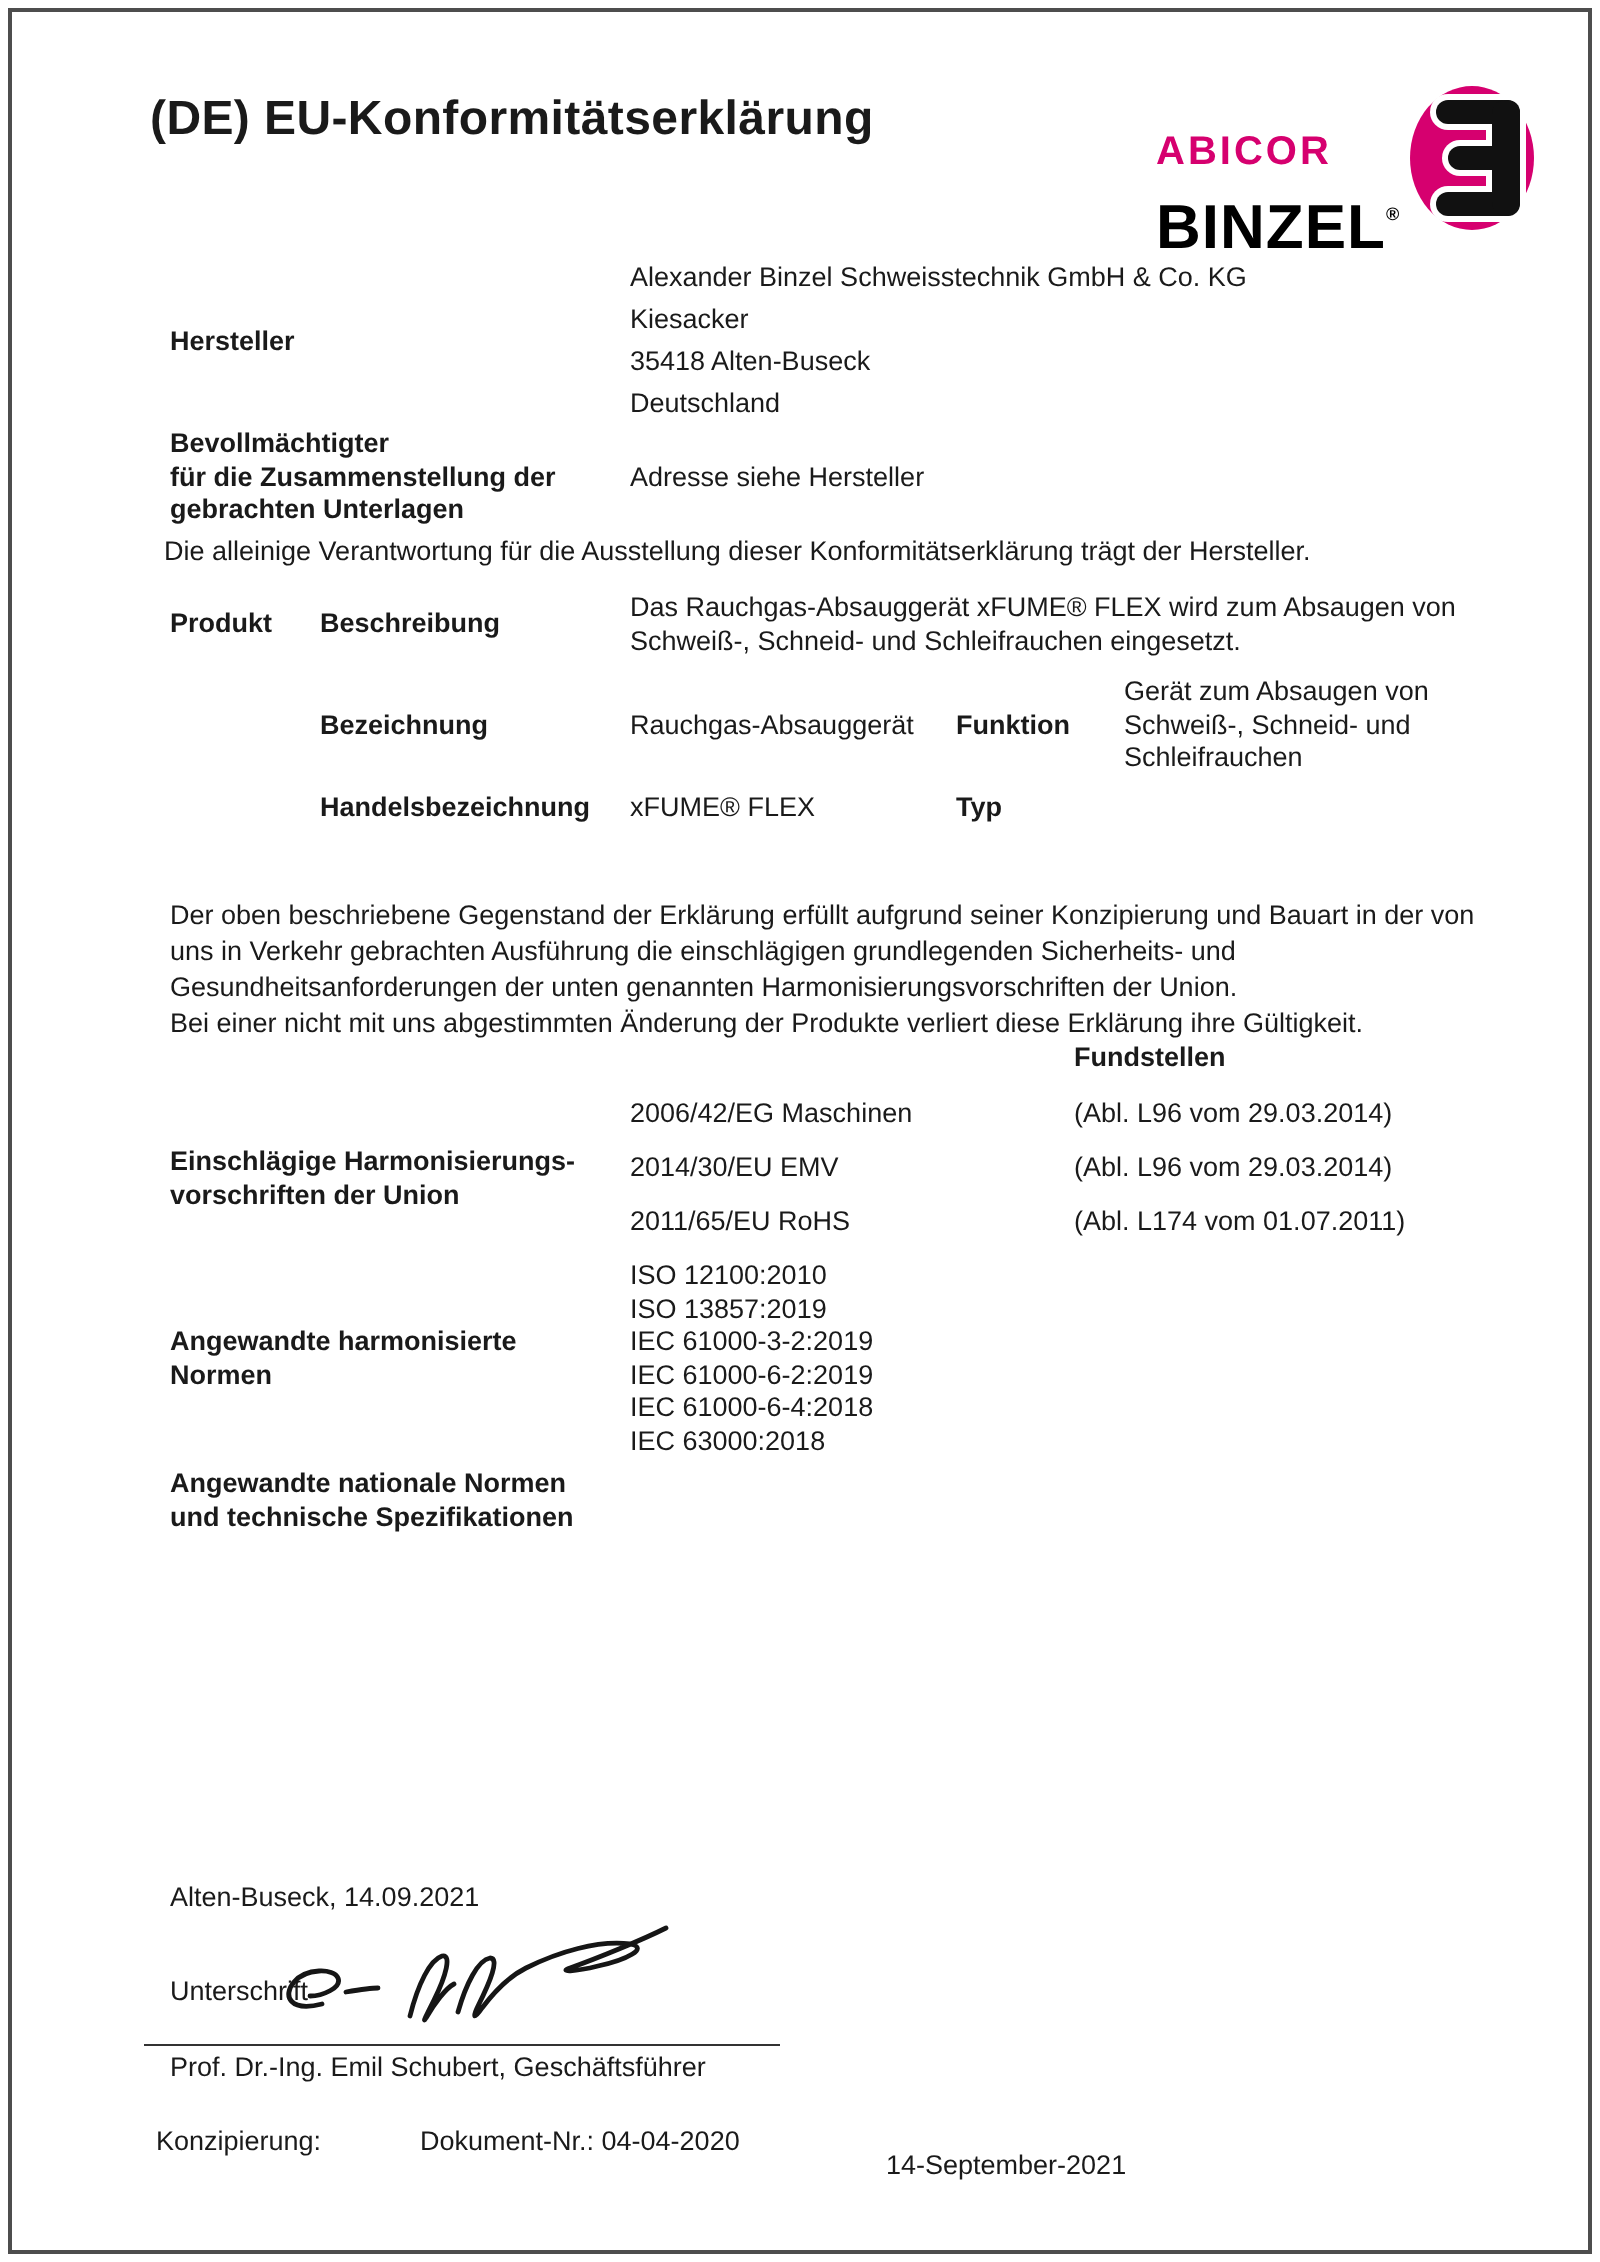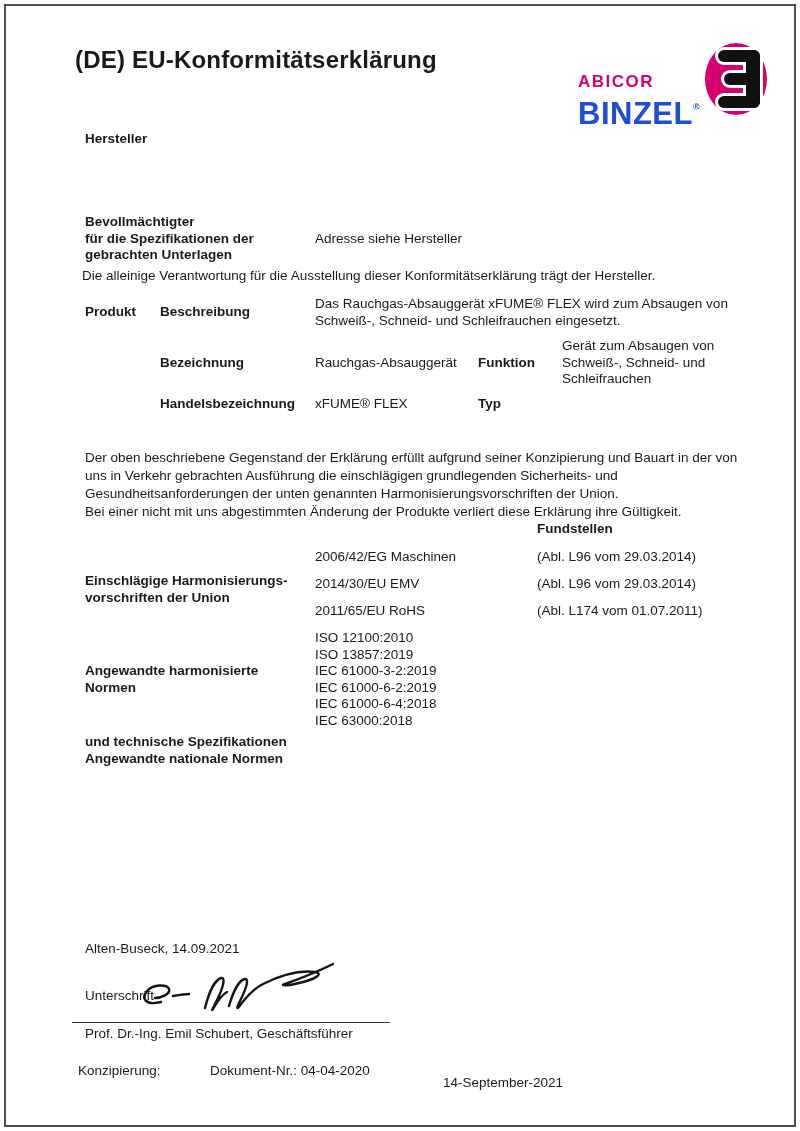--- a/index.html
+++ b/index.html
@@ -16,22 +16,22 @@
     border: 2px solid #4d4d4d;
     pointer-events: none;
   }
   .abs { position: absolute; }
   .fs { font-size: 13.5px; }
 
   
   .title { left: 75px; top: 46px; font-size: 24px; font-weight: 700; letter-spacing: 0.2px; }
   .logo { right: 42px; top: 40px; width: 180px; height: 78px; display: flex; align-items: center; }
   .logo-text { display: flex; flex-direction: column; align-items: flex-start; z-index: 2; }
-  .logo-abicor { color: var(--brand); font-weight: 700; font-size: 17px; letter-spacing: 1.5px; line-height: 19px; margin-top: 44px; }
-  .logo-binzel { color: #1d4ed8; font-weight: 700; font-size: 31px; letter-spacing: 0.5px; line-height: 32px; }
+  .logo-abicor { color: var(--brand); font-weight: 700; font-size: 20px; letter-spacing: 1.5px; line-height: 19px; margin-top: 44px; }
+  .logo-binzel { color: #000000; font-weight: 700; font-size: 31px; letter-spacing: 0.5px; line-height: 42px; }
   .logo-reg { font-size: 9px; vertical-align: 14px; font-weight: 700; }
   .logo-mark { position: relative; margin-left: -6px; width: 74px; height: 76px; }
 
   
   .row { left: 85px; width: 662px; display: flex; align-items: center; }
   .col-label { width: 230px; flex: none; font-weight: 700; }
   .lh21 { line-height: 21px; }
   .lh16 { line-height: 16.5px; }
   .lh18 { line-height: 18px; }
 
@@ -96,26 +96,32 @@
         <rect x="30" y="32" width="36" height="12" rx="6"></rect>
         <rect x="24" y="55" width="42" height="12" rx="6"></rect>
         <rect x="52" y="9" width="14" height="58" rx="7"></rect>
       </g>
     </svg>
   </div>
 </div>
 
 <div class="abs row fs lh21 sect-manufacturer">
   <div class="col-label">Hersteller</div>
+  <div>
+    <div>Alexander Binzel Schweisstechnik GmbH &amp; Co. KG</div>
+    <div>Kiesacker</div>
+    <div>35418 Alten-Buseck</div>
+    <div>Deutschland</div>
+  </div>
 </div>
 
 <div class="abs row fs lh16 sect-authorized">
   <div class="col-label">
     <div>Bevollmächtigter</div>
-    <div>für die Spezifikationen der</div>
+    <div>für die Zusammenstellung der</div>
     <div>gebrachten Unterlagen</div>
   </div>
   <div>Adresse siehe Hersteller</div>
 </div>
 
 <div class="abs fs lh16 sect-resp">Die alleinige Verantwortung für die Ausstellung dieser Konformitätserklärung trägt der Hersteller.</div>
 
 <div class="abs row fs lh16 sect-product">
   <div class="prod-col1">Produkt</div>
   <div class="prod-col2">Beschreibung</div>
@@ -178,22 +184,22 @@
     <div>ISO 13857:2019</div>
     <div>IEC 61000-3-2:2019</div>
     <div>IEC 61000-6-2:2019</div>
     <div>IEC 61000-6-4:2018</div>
     <div>IEC 63000:2018</div>
   </div>
 </div>
 
 <div class="abs row fs lh16 sect-national">
   <div class="col-label">
+    <div>Angewandte nationale Normen</div>
     <div>und technische Spezifikationen</div>
-    <div>Angewandte nationale Normen</div>
   </div>
 </div>
 
 <div class="abs fs sect-placedate">Alten-Buseck, 14.09.2021</div>
 
 <div class="abs fs sect-unterschrift">Unterschrift</div>
 <div class="abs sig-scribble">
   <svg width="205" height="58" viewBox="0 0 205 58">
     <path d="M28,44 C12,48 8,40 14,33 C20,26 34,26 36,31 C38,36 28,40 22,40
              M40,38 C46,37 52,36 56,36

